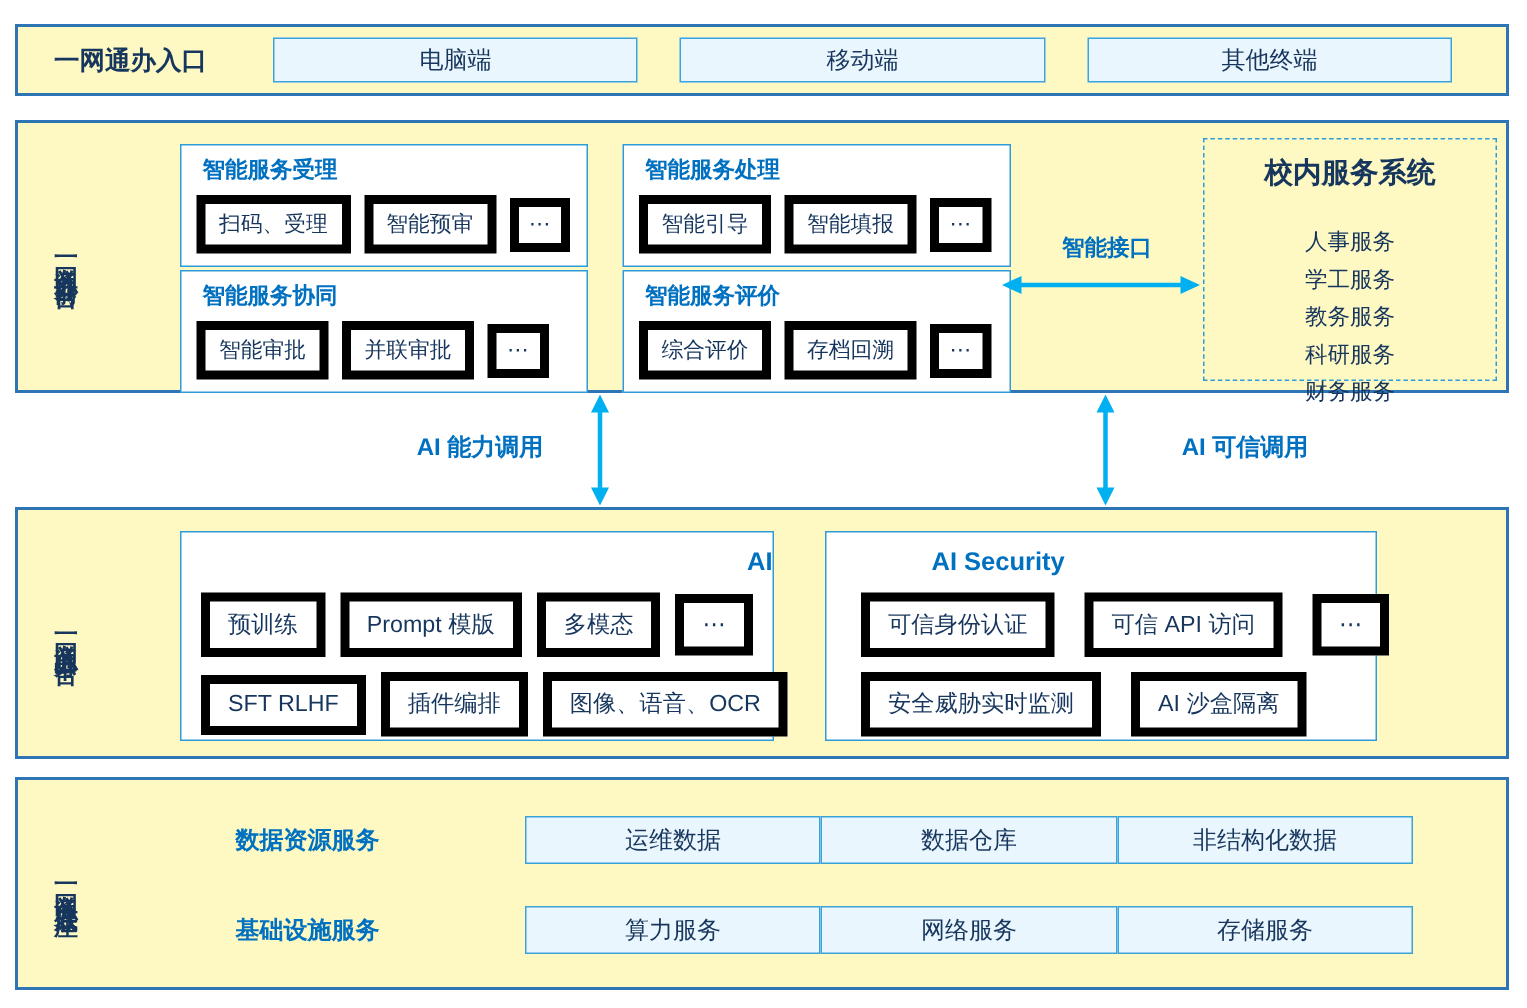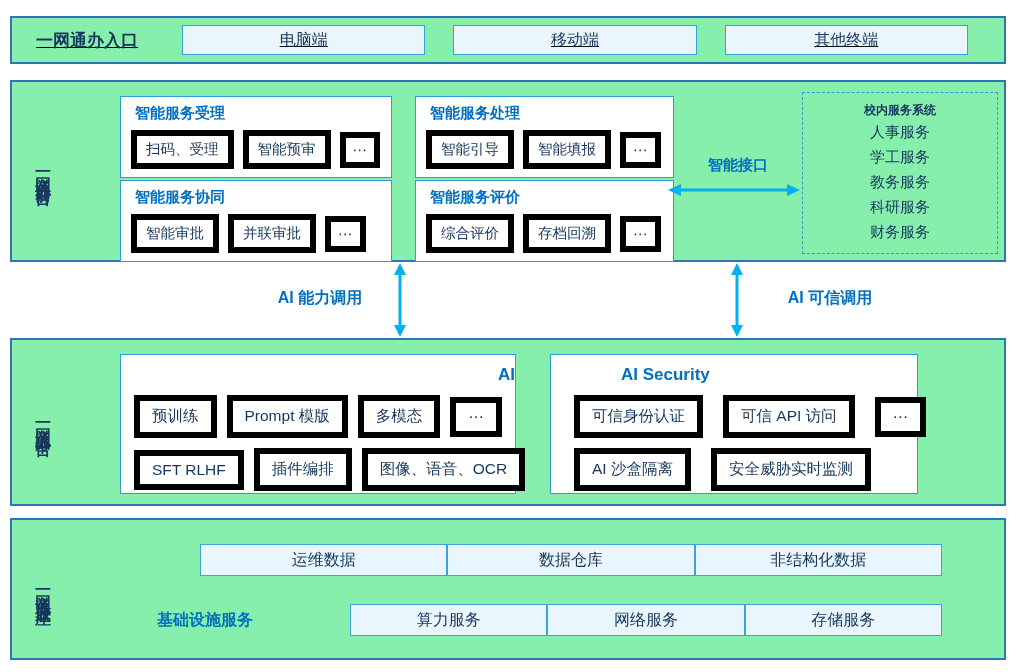--- a/index.html
+++ b/index.html
@@ -1,19 +1,19 @@
 <!DOCTYPE html>
 <html><head>
 <meta charset="utf-8">
 <style>
   * { margin:0; padding:0; box-sizing:border-box; }
   body { background:#ffffff; font-family:"Liberation Sans","DejaVu Sans",sans-serif; }
   #canvas { position:relative; width:1018px; height:672px; background:#ffffff; overflow:hidden; }
 
-  .sec { position:absolute; left:10px; width:996px; background:#86efac; border:2px solid #2e75b6;text-decoration:underline; }
+  .sec { position:absolute; left:10px; width:996px; background:#fef9c3; border:2px solid #2e75b6; }
   #sec-entry   { top:16px;  height:48px;  display:flex; align-items:center; }
   #sec-front   { top:80px;  height:182px; }
   #sec-middle  { top:338px; height:168px; }
   #sec-base    { top:518px; height:142px; }
 
   .vlabel { position:absolute; left:20px; top:50%; transform:translateY(-50%);
             writing-mode:vertical-rl; text-orientation:upright;
             font-size:16px; font-weight:bold; color:#17365d; letter-spacing:3px; }
 
   .hlabel { font-size:17px; font-weight:bold; color:#17365d; margin-left:24px; width:146px; flex:0 0 auto; }
@@ -26,21 +26,21 @@
 
   .group { position:absolute; background:#ffffff; border:1px solid #2f9bd8; padding:7px 10px 8px 10px; }
   .group-title { color:#0070c0; font-size:15px; font-weight:600; margin:0 0 7px 4px; }
   .group-items { display:flex; gap:9px; align-items:center; }
   .item { background:#ffffff; border:6px solid #000000; color:#17365d; font-size:14.5px;
           padding:4px 9px; white-space:nowrap; display:flex; align-items:center; justify-content:center; }
   .item-more { padding:4px 7px; }
 
   .dashedbox { position:absolute; left:790px; top:10px; width:196px; height:162px;
                border:1px dashed #2f9bd8; text-align:center; padding-top:9px; }
-  .dashedbox .db-title { font-size:12px; font-weight:bold; color:#17365d; margin-bottom:0; }
+  .dashedbox .db-title { font-size:19px; font-weight:bold; color:#17365d; margin-bottom:21px; }
   .dashedbox .db-item  { font-size:15px; color:#17365d; line-height:25px; }
 
   .iface-label { position:absolute; left:660px; top:74px; width:132px; text-align:center;
                  color:#0070c0; font-size:15px; font-weight:600; }
   .iface-arrow { position:absolute; left:656px; top:100px; }
 
   .conn-arrow { position:absolute; }
   .conn-label { position:absolute; width:140px; text-align:center; color:#0070c0;
                 font-size:16px; font-weight:600; }
 
@@ -172,30 +172,31 @@
     </div>
 
     <div class="bigbox" id="sec-box">
       <div class="bigbox-title">AI Security</div>
       <div class="bigbox-row">
         <div class="item">可信身份认证</div>
         <div class="item">可信 API 访问</div>
         <div class="item item-more">⋯</div>
       </div>
       <div class="bigbox-row">
+        <div class="item">安全威胁实时监测</div>
         <div class="item">AI 沙盒隔离</div>
-        <div class="item">安全威胁实时监测</div>
       </div>
     </div>
   </div>
 
   <div class="sec" id="sec-base">
     <div class="vlabel">一网通办底座</div>
 
     <div class="base-row" id="base-row-1">
+      <div class="base-label">数据资源服务</div>
       <div class="base-boxes">
         <div class="tbox">运维数据</div>
         <div class="tbox">数据仓库</div>
         <div class="tbox">非结构化数据</div>
       </div>
     </div>
 
     <div class="base-row" id="base-row-2">
       <div class="base-label">基础设施服务</div>
       <div class="base-boxes">

